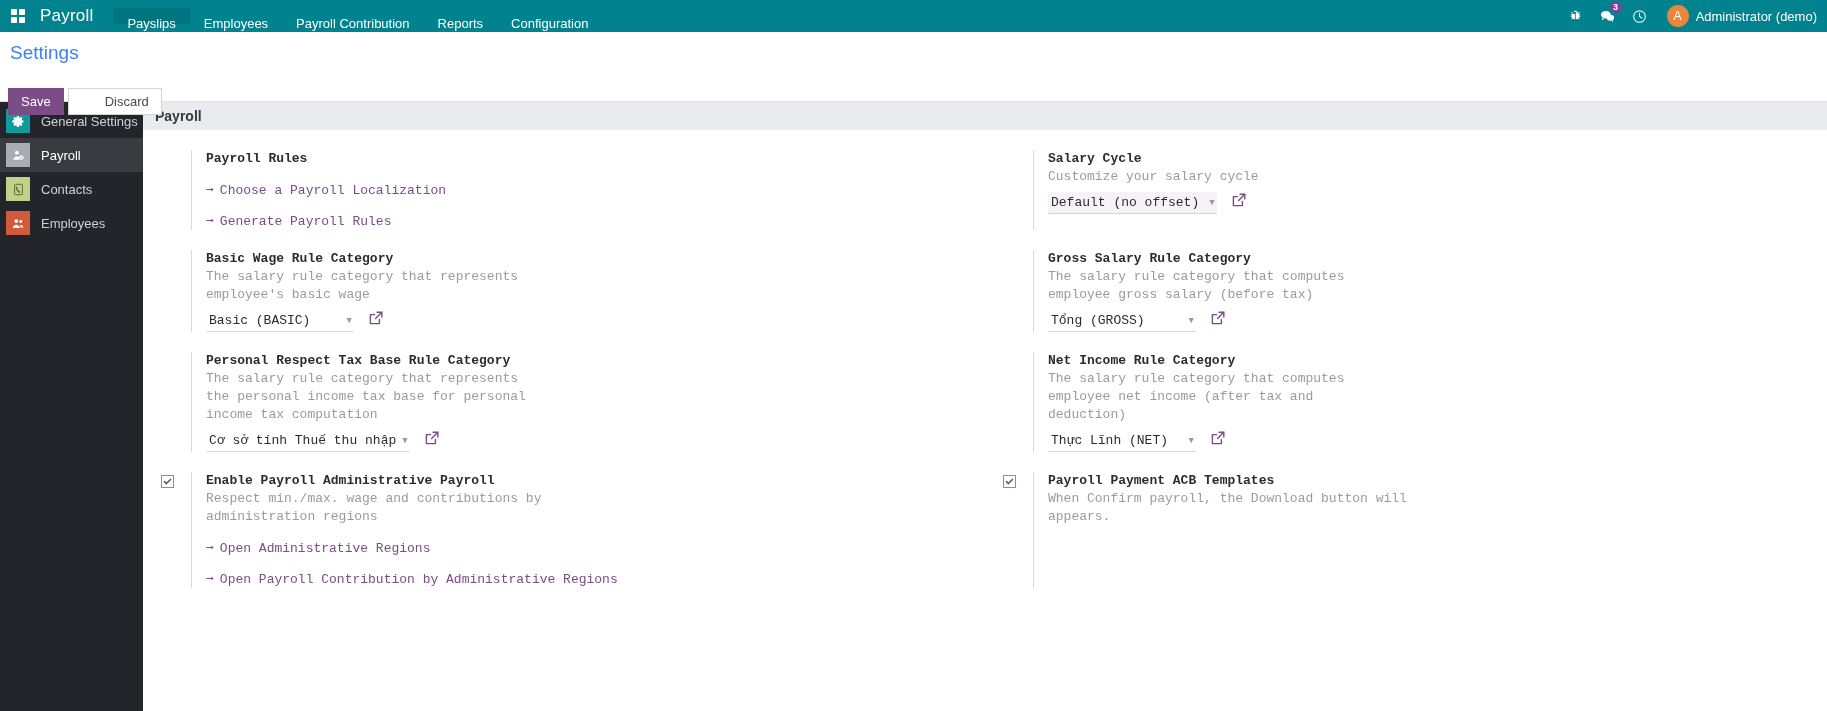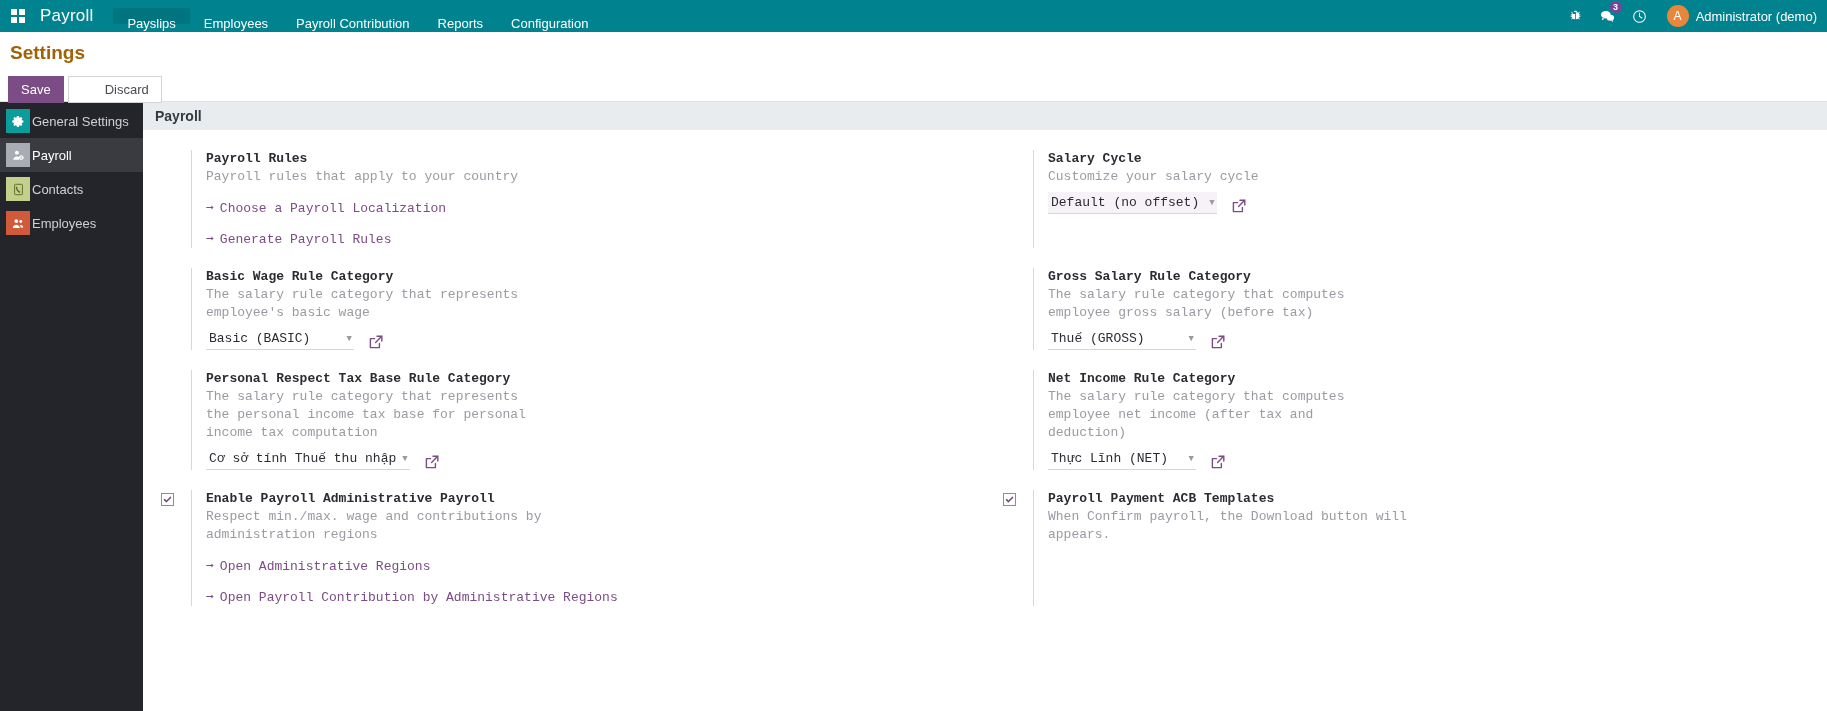--- a/index.html
+++ b/index.html
@@ -94,26 +94,26 @@
   .control-panel {
     height: 70px;
     background: #ffffff;
     border-bottom: 1px solid #dee2e6;
     position: relative;
   }
   .breadcrumb {
     position: absolute;
     left: 10px; top: 10px;
     font-size: 19px;
-    color: #a16207;
-    font-weight: bold;
+    color: #3b82f6;
+    font-weight: normal;
   }
   .btn-row {
     position: absolute;
-    left: 8px; top: 44px;
+    left: 8px; top: 56px;
     display: flex;
   }
   .btn {
     font-size: 13px;
     padding: 4px 12px;
     border: 1px solid transparent;
     cursor: pointer;
     line-height: 17px;
   }
   .btn-save {
@@ -153,21 +153,21 @@
   .settings-sidebar {
     width: 143px;
     background: #24252a;
     flex: none;
     padding-top: 2px;
   }
   .side-item {
     display: flex; align-items: center;
     height: 34px;
     padding-left: 6px;
-    gap: 2px;
+    gap: 11px;
     color: #cfd0d4;
     font-size: 13px;
     cursor: pointer;
   }
   .side-item.active { background: #3a3b41; color: #ffffff; }
   .side-ico {
     width: 24px; height: 24px;
     display: flex; align-items: center; justify-content: center;
     font-size: 13px;
     color: #ffffff;
@@ -244,21 +244,21 @@
     gap: 6px;
     color: #7b4c85;
     font-size: 13px;
     margin-top: 14px;
     cursor: pointer;
     text-decoration: none;
   }
   .arrow-gl { font-size: 13px; }
 
   .field-row {
-    display: flex; align-items: flex-end;
+    display: flex; align-items: flex-start;
     margin-top: 6px;
     gap: 4px;
   }
   .dd {
     display: inline-flex; align-items: center;
     border-bottom: 1px solid #d5d5da;
     background: #f7f2f7;
     min-width: 150px;
     height: 22px;
     padding: 0 2px 0 3px;
@@ -384,21 +384,20 @@
 
   <div class="content">
     <div class="section-header">Payroll</div>
 
     <div class="settings-grid">
 
       <div class="setting-block">
         <div class="cb-col empty"></div>
         <div class="txt-col">
           <div class="s-title">Payroll Rules</div>
-          <div class="s-desc">Payroll rules that apply to your country</div>
           <div><a class="s-link">
                 <span class="arrow-gl">➞</span>
                 <span>Choose a Payroll Localization</span>
               </a></div>
           <div><a class="s-link">
                 <span class="arrow-gl">➞</span>
                 <span>Generate Payroll Rules</span>
               </a></div>
         </div>
       </div>
@@ -445,21 +444,21 @@
         </div>
       </div>
 
       <div class="setting-block">
         <div class="cb-col empty"></div>
         <div class="txt-col">
           <div class="s-title">Gross Salary Rule Category</div>
           <div class="s-desc">The salary rule category that computes employee gross salary (before tax)</div>
           <div class="field-row">
             <div class="dd plain" style="min-width:148px">
-              <span class="val">Thuế (GROSS)</span>
+              <span class="val">Tổng (GROSS)</span>
               <span class="caret">▼</span>
             </div>
             <span class="ext-link">
               <svg viewBox="0 0 16 16" fill="none" stroke="currentColor" stroke-width="1.4">
                 <path d="M9 2.2h4.8V7" stroke-linecap="round"></path>
                 <path d="M13.4 2.6 7.6 8.4" stroke-linecap="round"></path>
                 <path d="M11.4 9.4v4.2H2.4V4.6h4.2" stroke-linecap="round" stroke-linejoin="round"></path>
               </svg>
             </span>
           </div>

